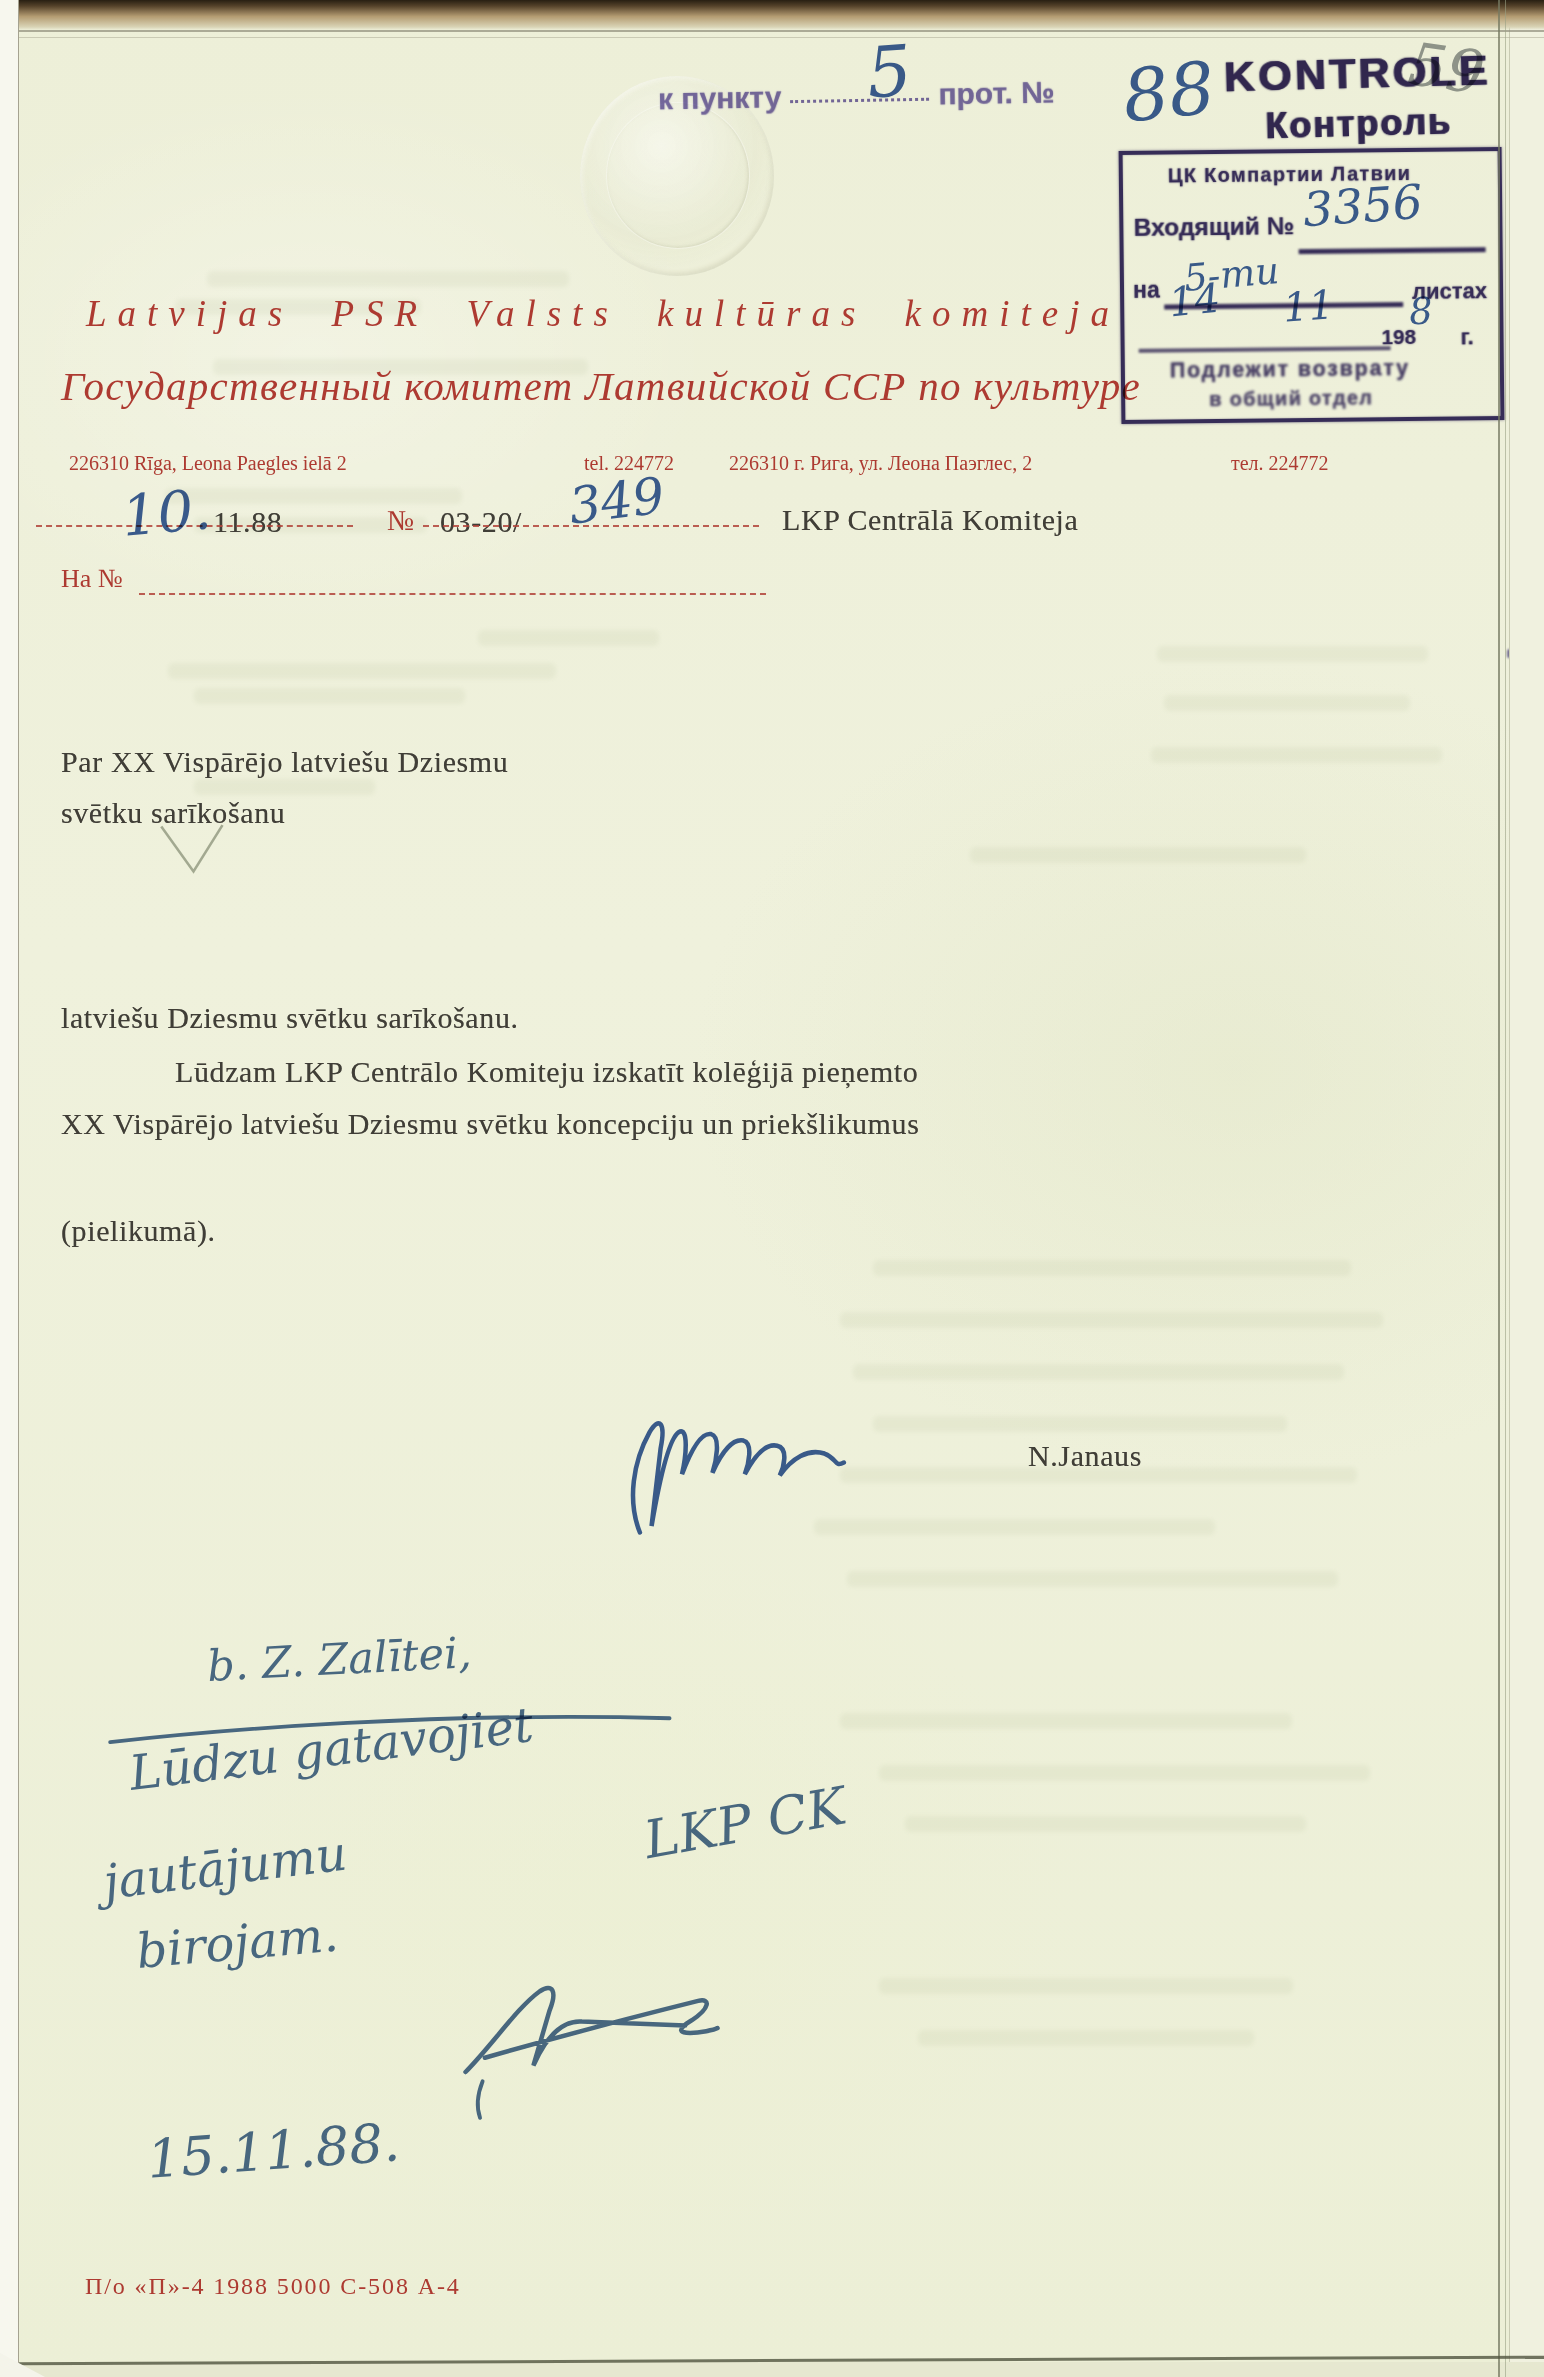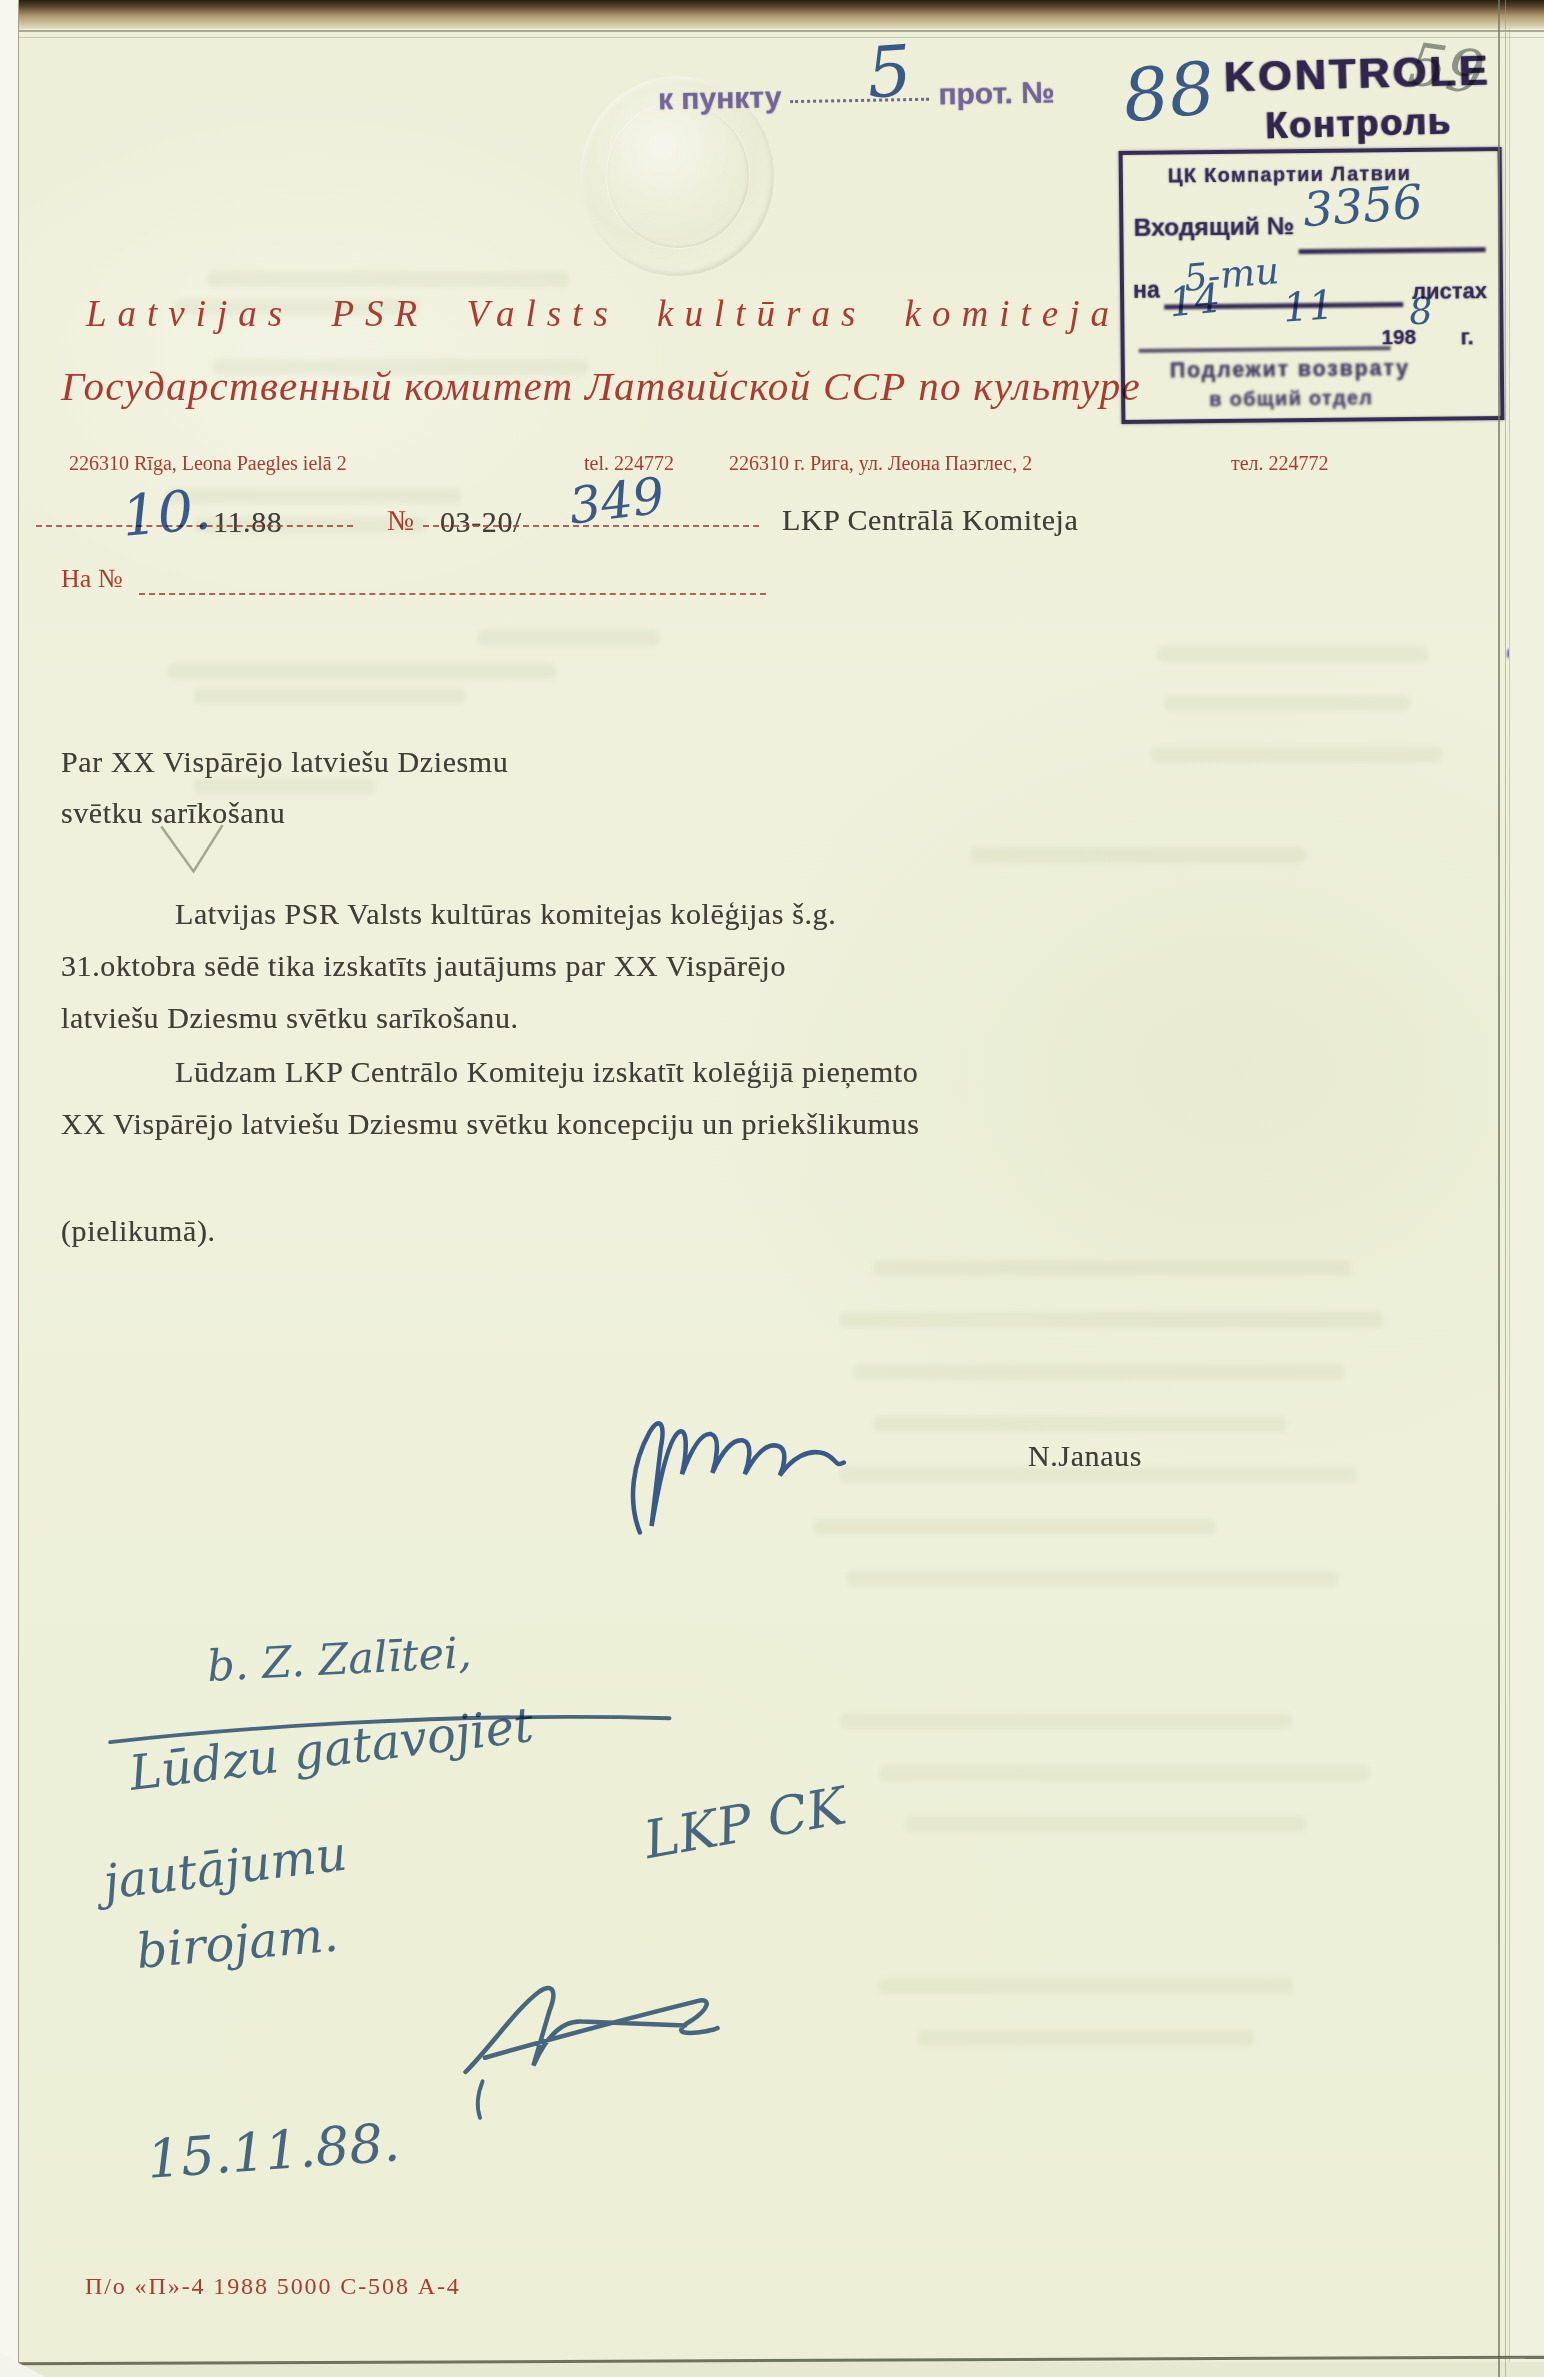--- a/index.html
+++ b/index.html
@@ -160,22 +160,20 @@
   <div class="tw" style="left:782px;top:503px">LKP Centrālā Komiteja</div>
   <div class="red" style="left:61px;top:564px;font-size:26px">На №</div>
   <div class="redline" style="left:139px;top:593px;width:627px"></div>
 
   <div class="tw" style="left:61px;top:745px">Par XX Vispārējo latviešu Dziesmu</div>
   <div class="tw" style="left:61px;top:796px">svētku sarīkošanu</div>
   <svg class="ink" style="left:158px;top:820px" width="71" height="58" viewBox="0 0 110 90">
     <path d="M5,10 L55,80 L100,8" stroke="#9aa092" stroke-width="4" fill="none" opacity=".8"></path>
   </svg>
 
-  <div class="tw" style="left:175px;top:897px">Latvijas PSR Valsts kultūras komitejas kolēģijas š.g.</div>
-  <div class="tw" style="left:61px;top:949px">31.oktobra sēdē tika izskatīts jautājums par XX Vispārējo</div>
   <div class="tw" style="left:61px;top:1001px">latviešu Dziesmu svētku sarīkošanu.</div>
   <div class="tw" style="left:175px;top:1055px">Lūdzam LKP Centrālo Komiteju izskatīt kolēģijā pieņemto</div>
   <div class="tw" style="left:61px;top:1107px">XX Vispārējo latviešu Dziesmu svētku koncepciju un priekšlikumus</div>
   <div class="tw" style="left:61px;top:1214px">(pielikumā).</div>
 
   <svg class="ink" style="left:614px;top:1403px" width="259" height="136" viewBox="0 0 400 210">
     <path d="M40,200 C20,150 30,90 55,45 C70,20 80,30 72,70 L58,190 C70,120 85,55 100,45 C115,36 112,80 105,110 C120,70 135,45 150,48 C165,52 158,90 152,108 C168,72 185,55 200,58 C215,62 208,95 202,110 C218,80 235,62 252,66 C270,70 262,100 256,112 C275,85 300,70 325,78 C345,85 340,100 355,92" stroke="#3d5fa0" stroke-width="7" fill="none" stroke-linecap="round"></path>
   </svg>
   <div class="tw" style="left:1028px;top:1439px">N.Janaus</div>
 

